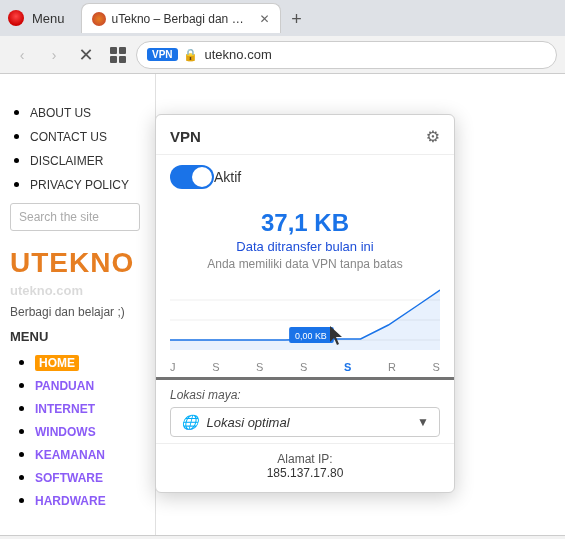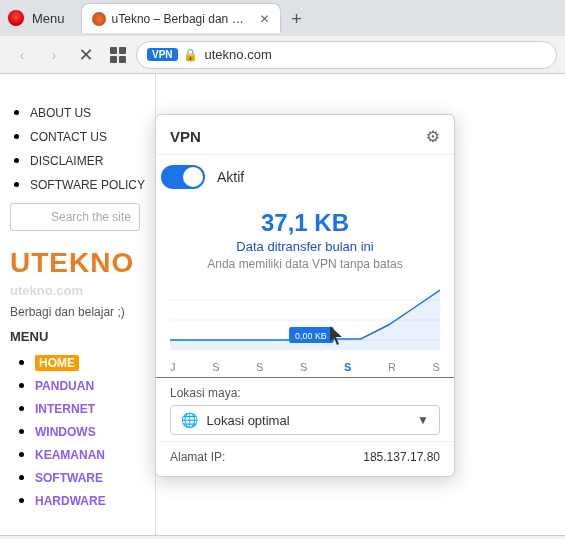--- a/index.html
+++ b/index.html
@@ -61,21 +61,21 @@
       position: absolute; top: 13px; left: 0; width: 155px; height: 461px;
       background: #fff; padding: 10px 0;
     }
     .site-nav-links { padding: 0 10px; margin-bottom: 10px; }
     .site-nav-links ul { list-style: disc; padding-left: 20px; }
     .site-nav-links li { margin: 6px 0; }
     .site-nav-links a { font-size: 12px; color: #333; text-decoration: none; }
 
     .search-box {
       margin: 8px 10px; border: 1px solid #ccc; border-radius: 3px;
-      padding: 6px 8px; font-size: 12px; color: #aaa; width: 130px; text-align: right;
+      padding: 6px 8px; font-size: 12px; color: #aaa; width: 130px;
     }
 
     .site-logo {
       font-size: 28px; font-weight: bold; color: #e67e22;
       padding: 8px 10px; letter-spacing: 1px;
     }
 
     .site-tagline { font-size: 12px; color: #555; padding: 0 10px 6px; }
 
     .menu-label {
@@ -109,22 +109,22 @@
 
     .vpn-popup-header {
       display: flex; align-items: center; justify-content: space-between;
       padding: 12px 14px 8px;
       border-bottom: 1px solid #eee;
     }
     .vpn-popup-title { font-size: 15px; font-weight: bold; color: #333; }
     .gear-icon { color: #666; font-size: 16px; cursor: pointer; }
 
     .vpn-toggle-row {
-      display: flex; align-items: center; gap: 12px;
-      padding: 10px 5px;
+      display: flex; align-items: center; gap: 0;
+      padding: 10px 14px;
     }
     .toggle-switch {
       width: 44px; height: 24px; background: #1a73e8; border-radius: 12px;
       position: relative; cursor: pointer;
     }
     .toggle-knob {
       position: absolute; top: 2px; right: 2px;
       width: 20px; height: 20px; background: #fff; border-radius: 50%;
     }
     .toggle-label { font-size: 14px; color: #333; }
@@ -145,37 +145,39 @@
 
     .chart-x-labels {
       display: flex; justify-content: space-between;
       padding: 0 14px; font-size: 11px; color: #888; margin-bottom: 4px;
     }
     .chart-x-labels span.highlight { color: #1a73e8; font-weight: bold; }
 
     
     .vpn-location {
       padding: 8px 14px 6px;
-      border-top: 1px solid #737373;
+      border-top: 3px solid #737373;
+      font-style: italic;
     }
     .vpn-location-label { font-size: 12px; color: #555; margin-bottom: 5px; }
     .vpn-location-select {
       display: flex; align-items: center;
       border: 1px solid #ccc; border-radius: 4px;
       padding: 6px 10px; gap: 8px; cursor: pointer;
     }
     .globe-icon { color: #1a73e8; font-size: 14px; }
     .location-name { font-size: 13px; color: #333; flex: 1; }
     .chevron-icon { color: #555; font-size: 12px; }
 
     
     .vpn-ip {
       display: flex; align-items: center; justify-content: space-between;
       padding: 8px 14px 12px;
       border-top: 1px solid #eee;
+      flex-direction: column;
     }
     .ip-label { font-size: 12px; color: #555; }
     .ip-value { font-size: 12px; color: #333; }
 
     
     .cursor {
       position: absolute; top: 252px; left: 330px;
       width: 16px; height: 20px; pointer-events: none; z-index: 200;
     }
 
@@ -240,21 +242,21 @@
 <div class="page-content">
 
   <div class="website-bg">
 
     <div class="site-nav">
       <div class="site-nav-links">
         <ul>
           <li><a>ABOUT US</a></li>
           <li><a>CONTACT US</a></li>
           <li><a>DISCLAIMER</a></li>
-          <li><a>SOFTWARE POLICY</a></li>
+          <li><a>PRIVACY POLICY</a></li>
         </ul>
       </div>
 
       <div class="search-box">
         <span style="color:#aaa; font-size:12px;">Search the site</span>
       </div>
 
       <div class="site-logo">UTEKNO</div>
       <div style="position:relative; width:145px; height:20px; margin-left:10px; margin-top:-6px; margin-bottom:4px;">
         <span style="font-size:13px; color:rgba(0,0,0,0.15); font-weight:bold;">utekno.com</span>

